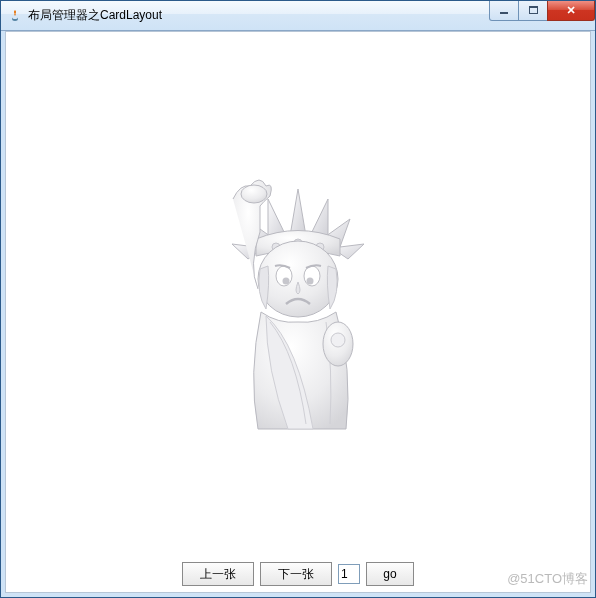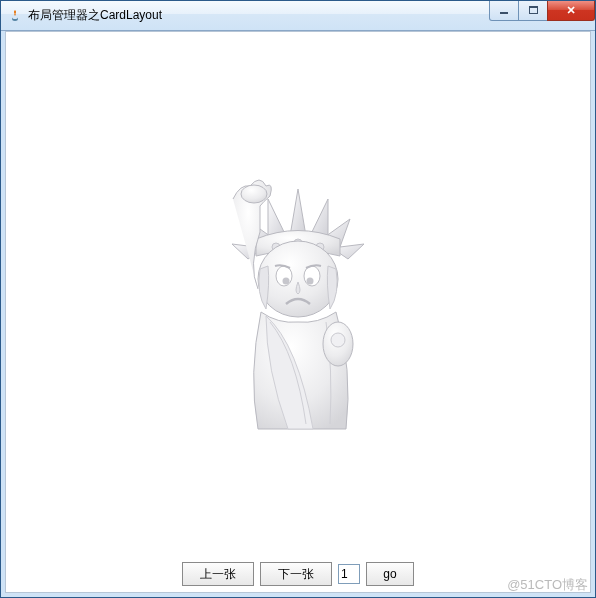--- a/index.html
+++ b/index.html
@@ -153,21 +153,21 @@
       border: 1px solid #7f9db9;
       padding: 0 2px;
       font-size: 12px;
       font-family: SimSun, sans-serif;
       background: #fff;
     }
     .swing-btn.small { min-width: 48px; text-align: right; }
     .watermark {
       position: absolute;
       right: 8px;
-      bottom: 4px;
+      bottom: 10px;
       color: rgba(130,130,130,0.55);
       font-size: 13px;
       font-family: Arial, sans-serif;
       pointer-events: none;
     }
   </style>
 </head>
 <body>
 
 <div class="window">

